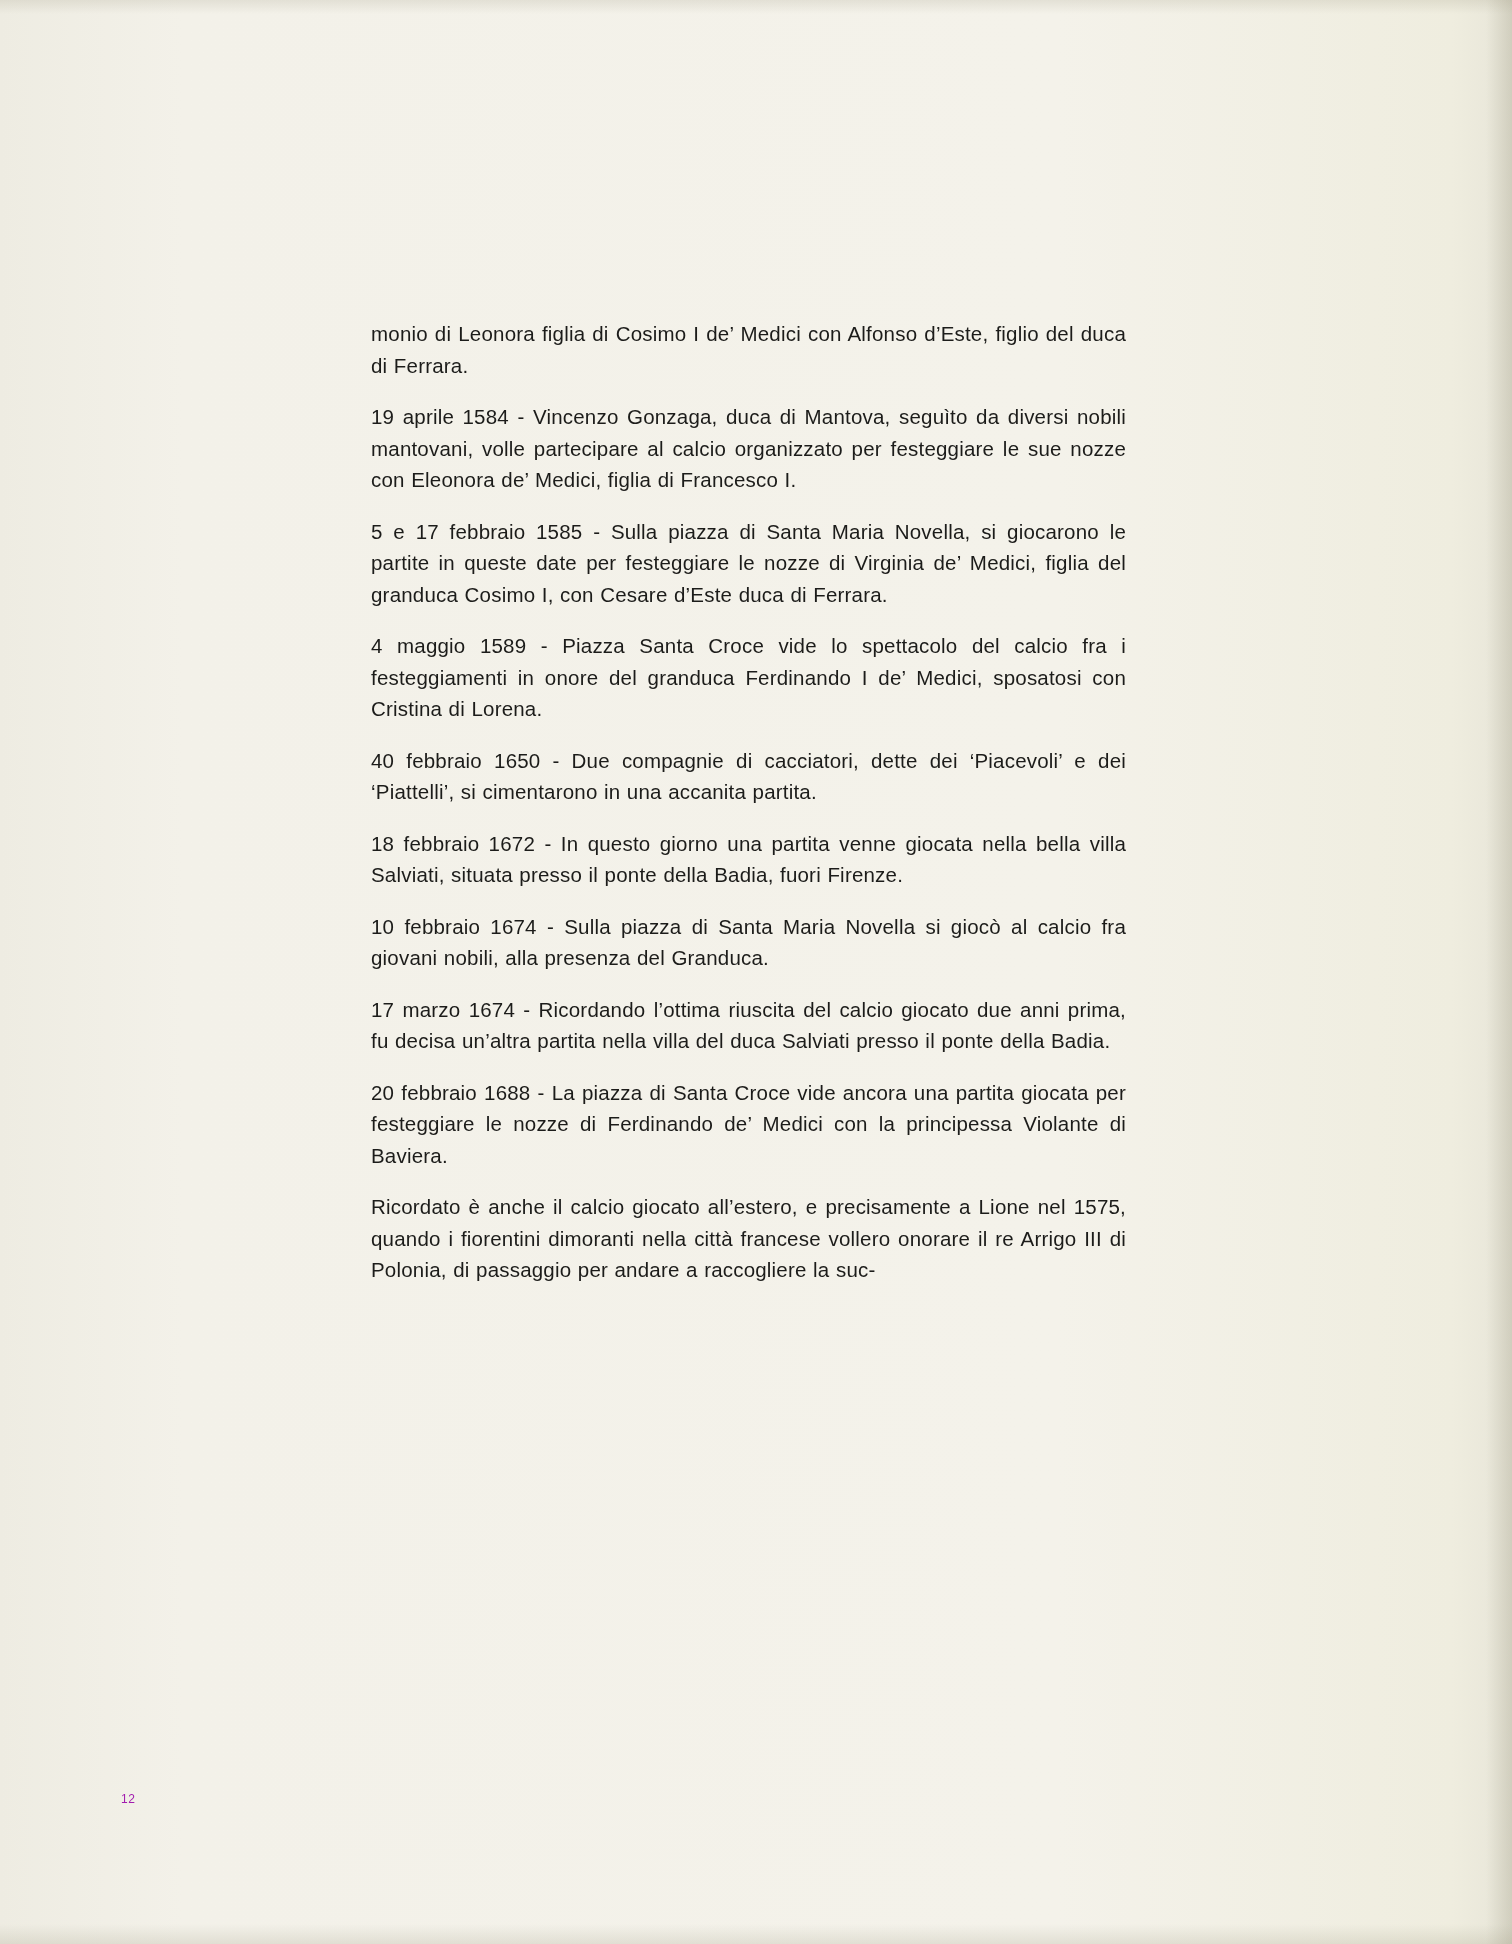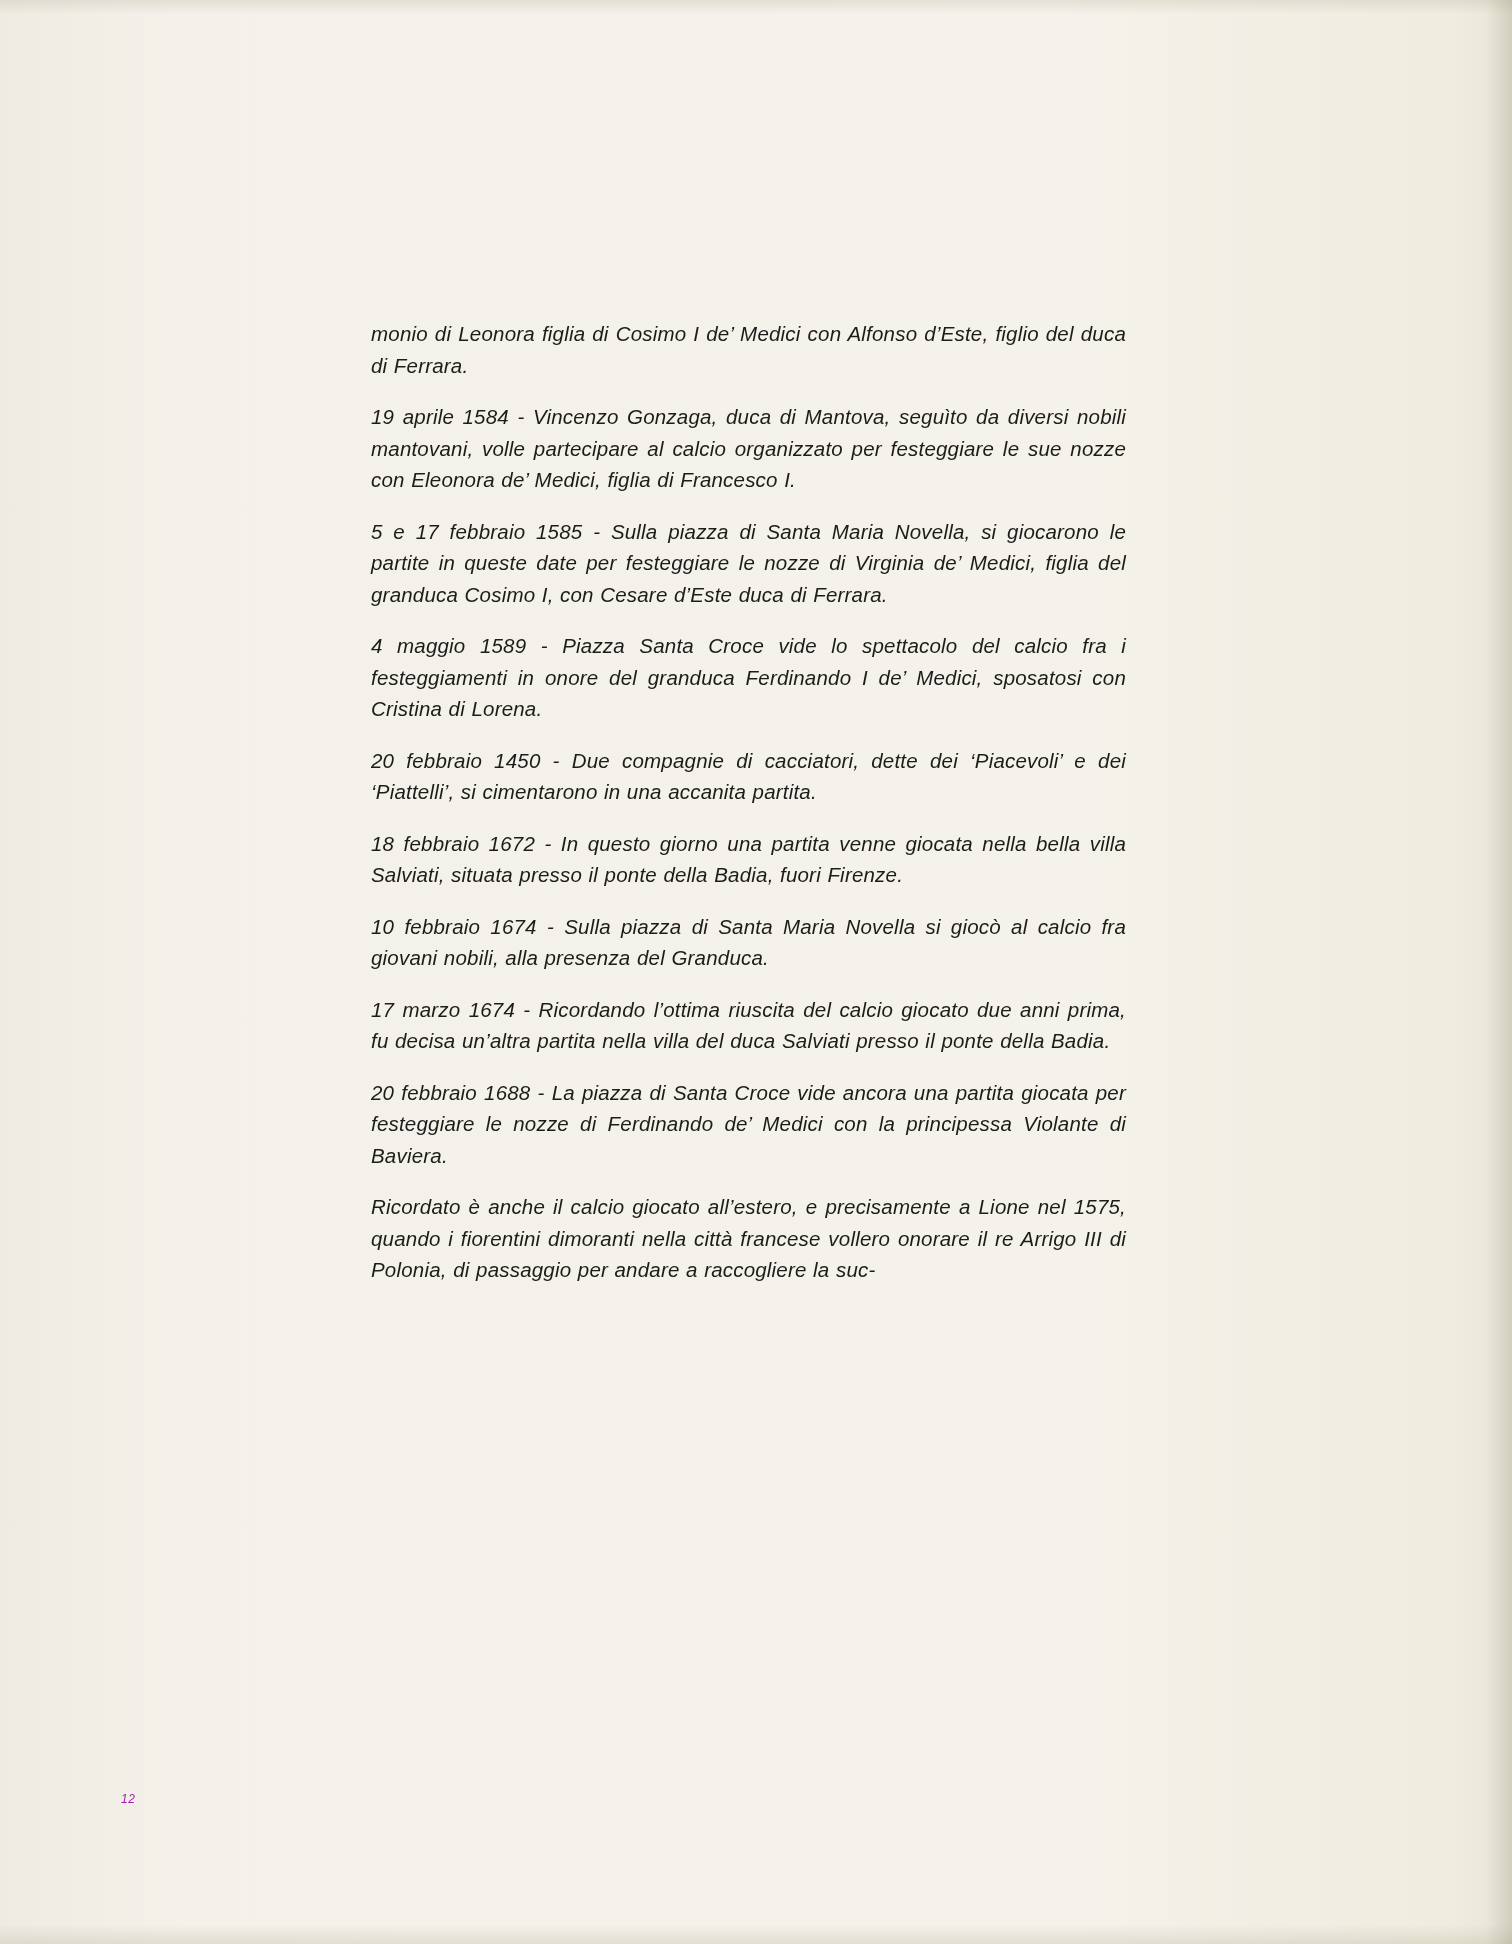--- a/index.html
+++ b/index.html
@@ -7,21 +7,20 @@
     padding: 0;
     background: #ffffff;
   }
   .page {
     position: relative;
     width: 1512px;
     height: 1944px;
     background: #f2f0e8;
     overflow: hidden;
     font-family: "Liberation Sans", sans-serif;
-    font-style: italic;
   }
   
   .paper-tint {
     position: absolute;
     inset: 0;
     background:
       linear-gradient(90deg, #eeece2 0%, #f3f1e9 12%, #f4f2ea 70%, #efeddf 96%, #e7e5d8 100%);
     pointer-events: none;
   }
   .edge-shadow-right {
@@ -85,21 +84,21 @@
   <div class="paper-tint"></div>
   <div class="edge-shadow-top"></div>
   <div class="edge-shadow-right"></div>
   <div class="edge-shadow-bottom"></div>
 
   <div class="textblock">
     <p class="para">monio di Leonora figlia di Cosimo I de’ Medici con Alfonso d’Este, figlio del duca di Ferrara.</p>
     <p class="para">19 aprile 1584 - Vincenzo Gonzaga, duca di Mantova, seguìto da diversi nobili mantovani, volle partecipare al calcio organizzato per festeggiare le sue nozze con Eleonora de’ Medici, figlia di Francesco I.</p>
     <p class="para">5 e 17 febbraio 1585 - Sulla piazza di Santa Maria Novella, si giocarono le partite in queste date per festeggiare le nozze di Virginia de’ Medici, figlia del granduca Cosimo I, con Cesare d’Este duca di Ferrara.</p>
     <p class="para">4 maggio 1589 - Piazza Santa Croce vide lo spettacolo del calcio fra i festeggiamenti in onore del granduca Ferdinando I de’ Medici, sposatosi con Cristina di Lorena.</p>
-    <p class="para">20 febbraio 1450 - Due compagnie di cacciatori, dette dei ‘Piacevoli’ e dei ‘Piattelli’, si cimentarono in una accanita partita.</p>
+    <p class="para">40 febbraio 1650 - Due compagnie di cacciatori, dette dei ‘Piacevoli’ e dei ‘Piattelli’, si cimentarono in una accanita partita.</p>
     <p class="para">18 febbraio 1672 - In questo giorno una partita venne giocata nella bella villa Salviati, situata presso il ponte della Badia, fuori Firenze.</p>
     <p class="para">10 febbraio 1674 - Sulla piazza di Santa Maria Novella si giocò al calcio fra giovani nobili, alla presenza del Granduca.</p>
     <p class="para">17 marzo 1674 - Ricordando l’ottima riuscita del calcio giocato due anni prima, fu decisa un’altra partita nella villa del duca Salviati presso il ponte della Badia.</p>
     <p class="para">20 febbraio 1688 - La piazza di Santa Croce vide ancora una partita giocata per festeggiare le nozze di Ferdinando de’ Medici con la principessa Violante di Baviera.</p>
     <p class="para gap-before">Ricordato è anche il calcio giocato all’estero, e precisamente a Lione nel 1575, quando i fiorentini dimoranti nella città francese vollero onorare il re Arrigo III di Polonia, di passaggio per andare a raccogliere la suc-</p>
   </div>
 
   <div class="folio">12</div>
 </div>
 

